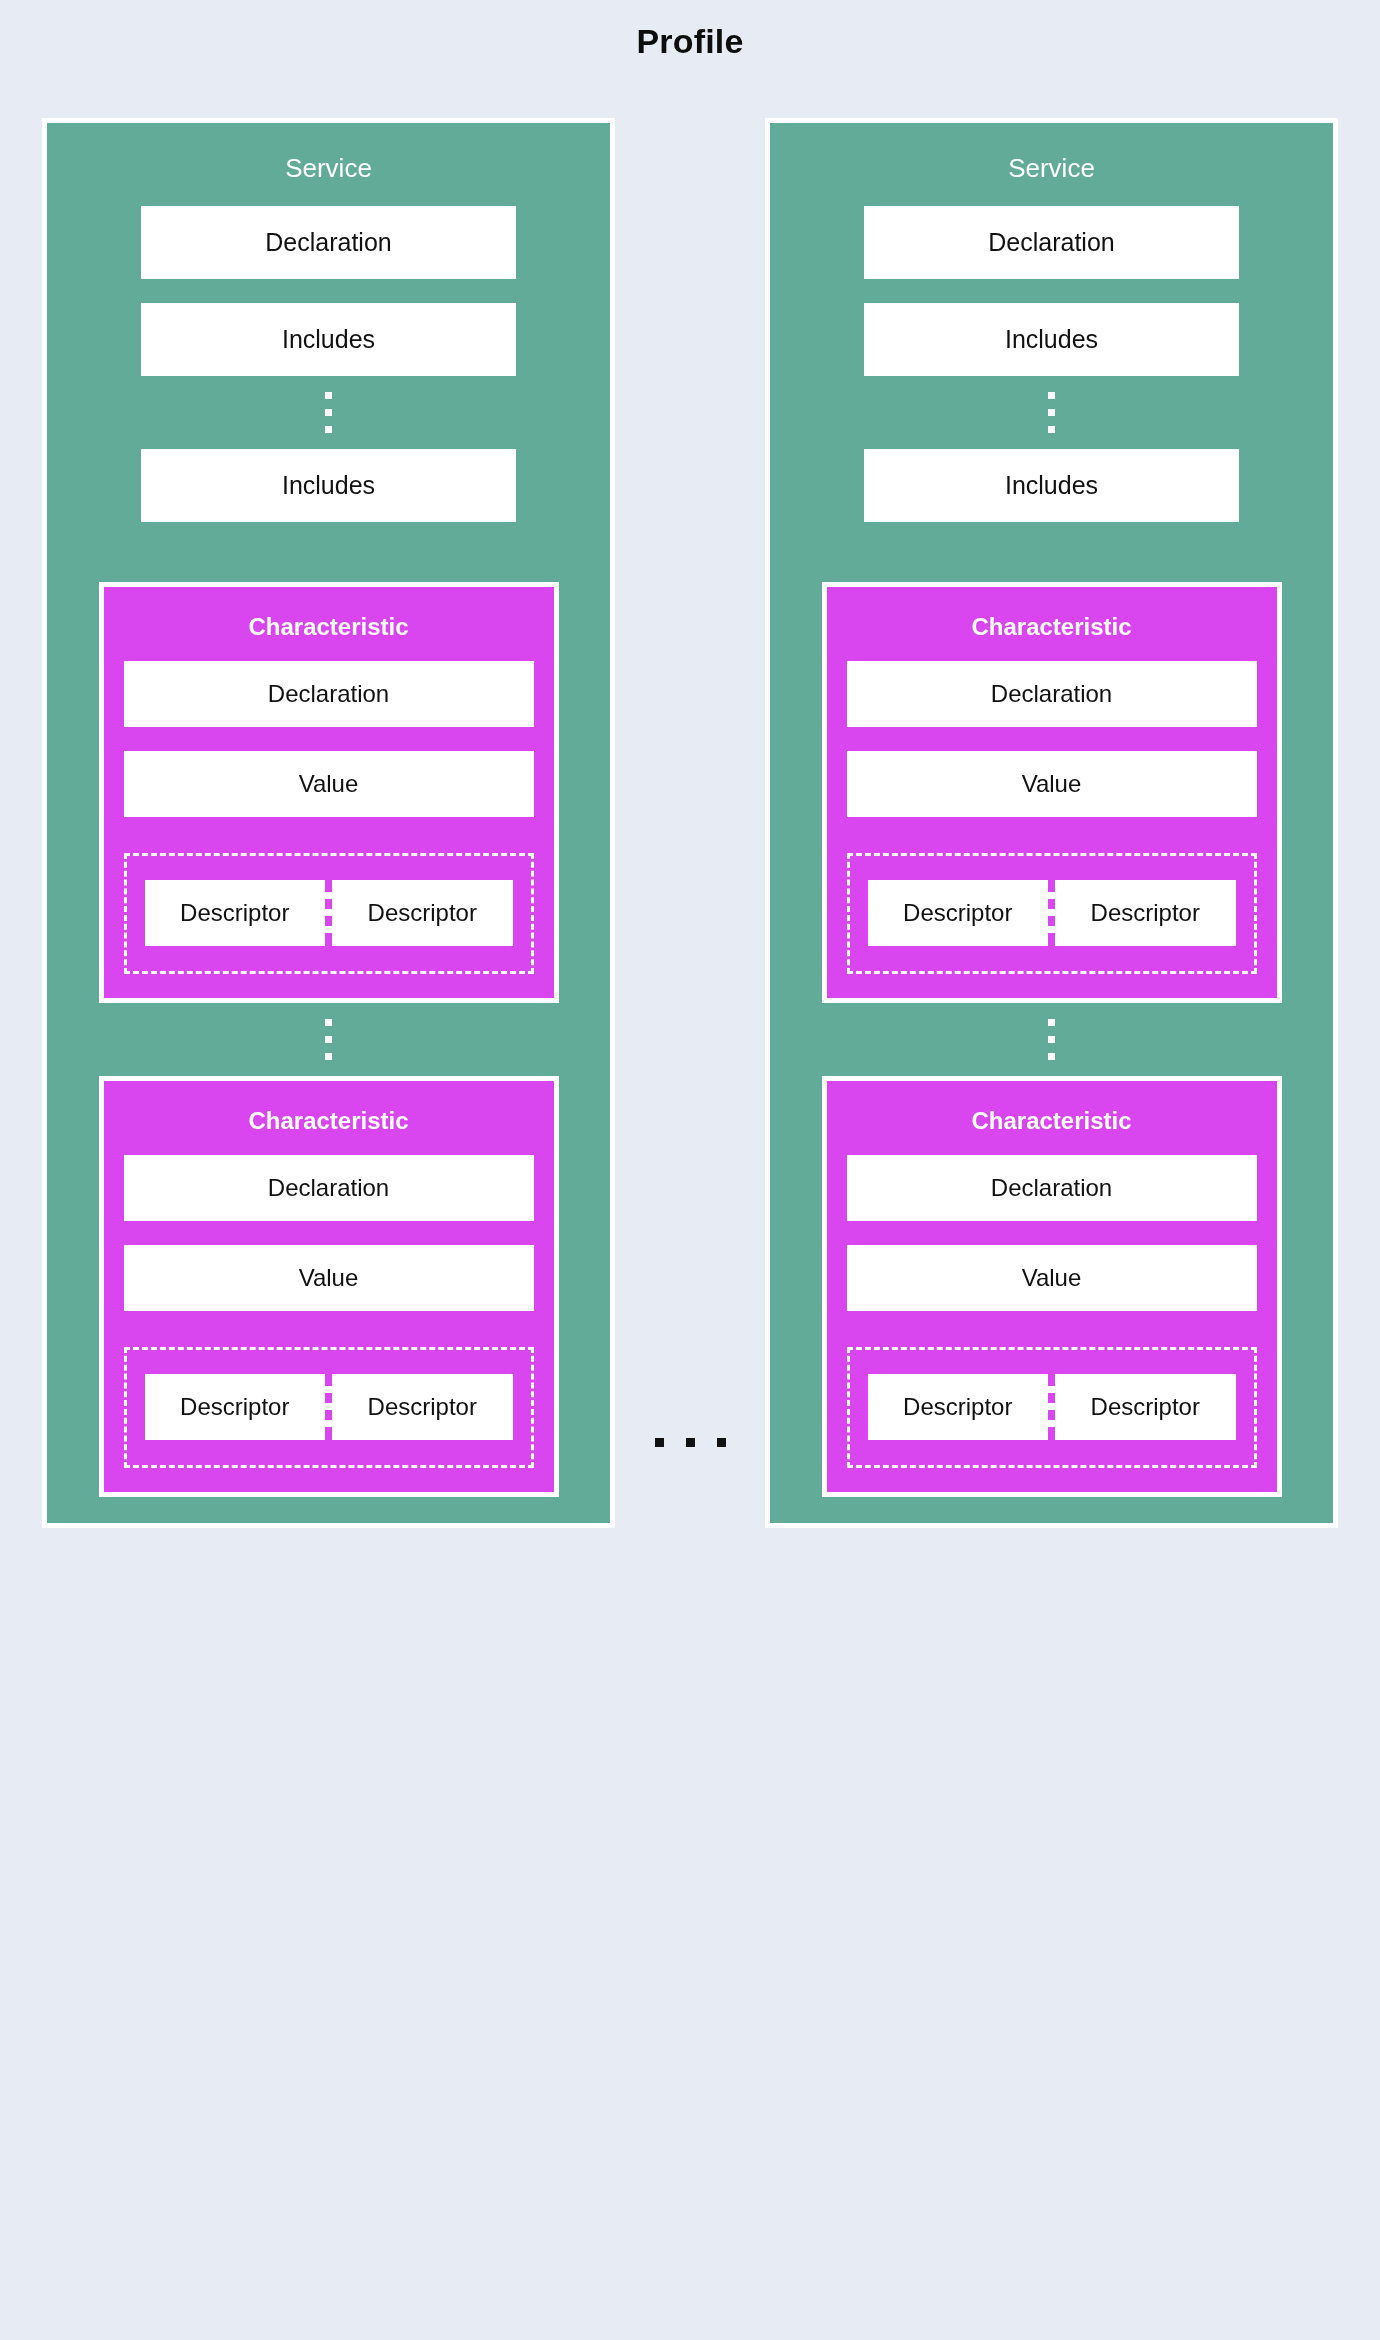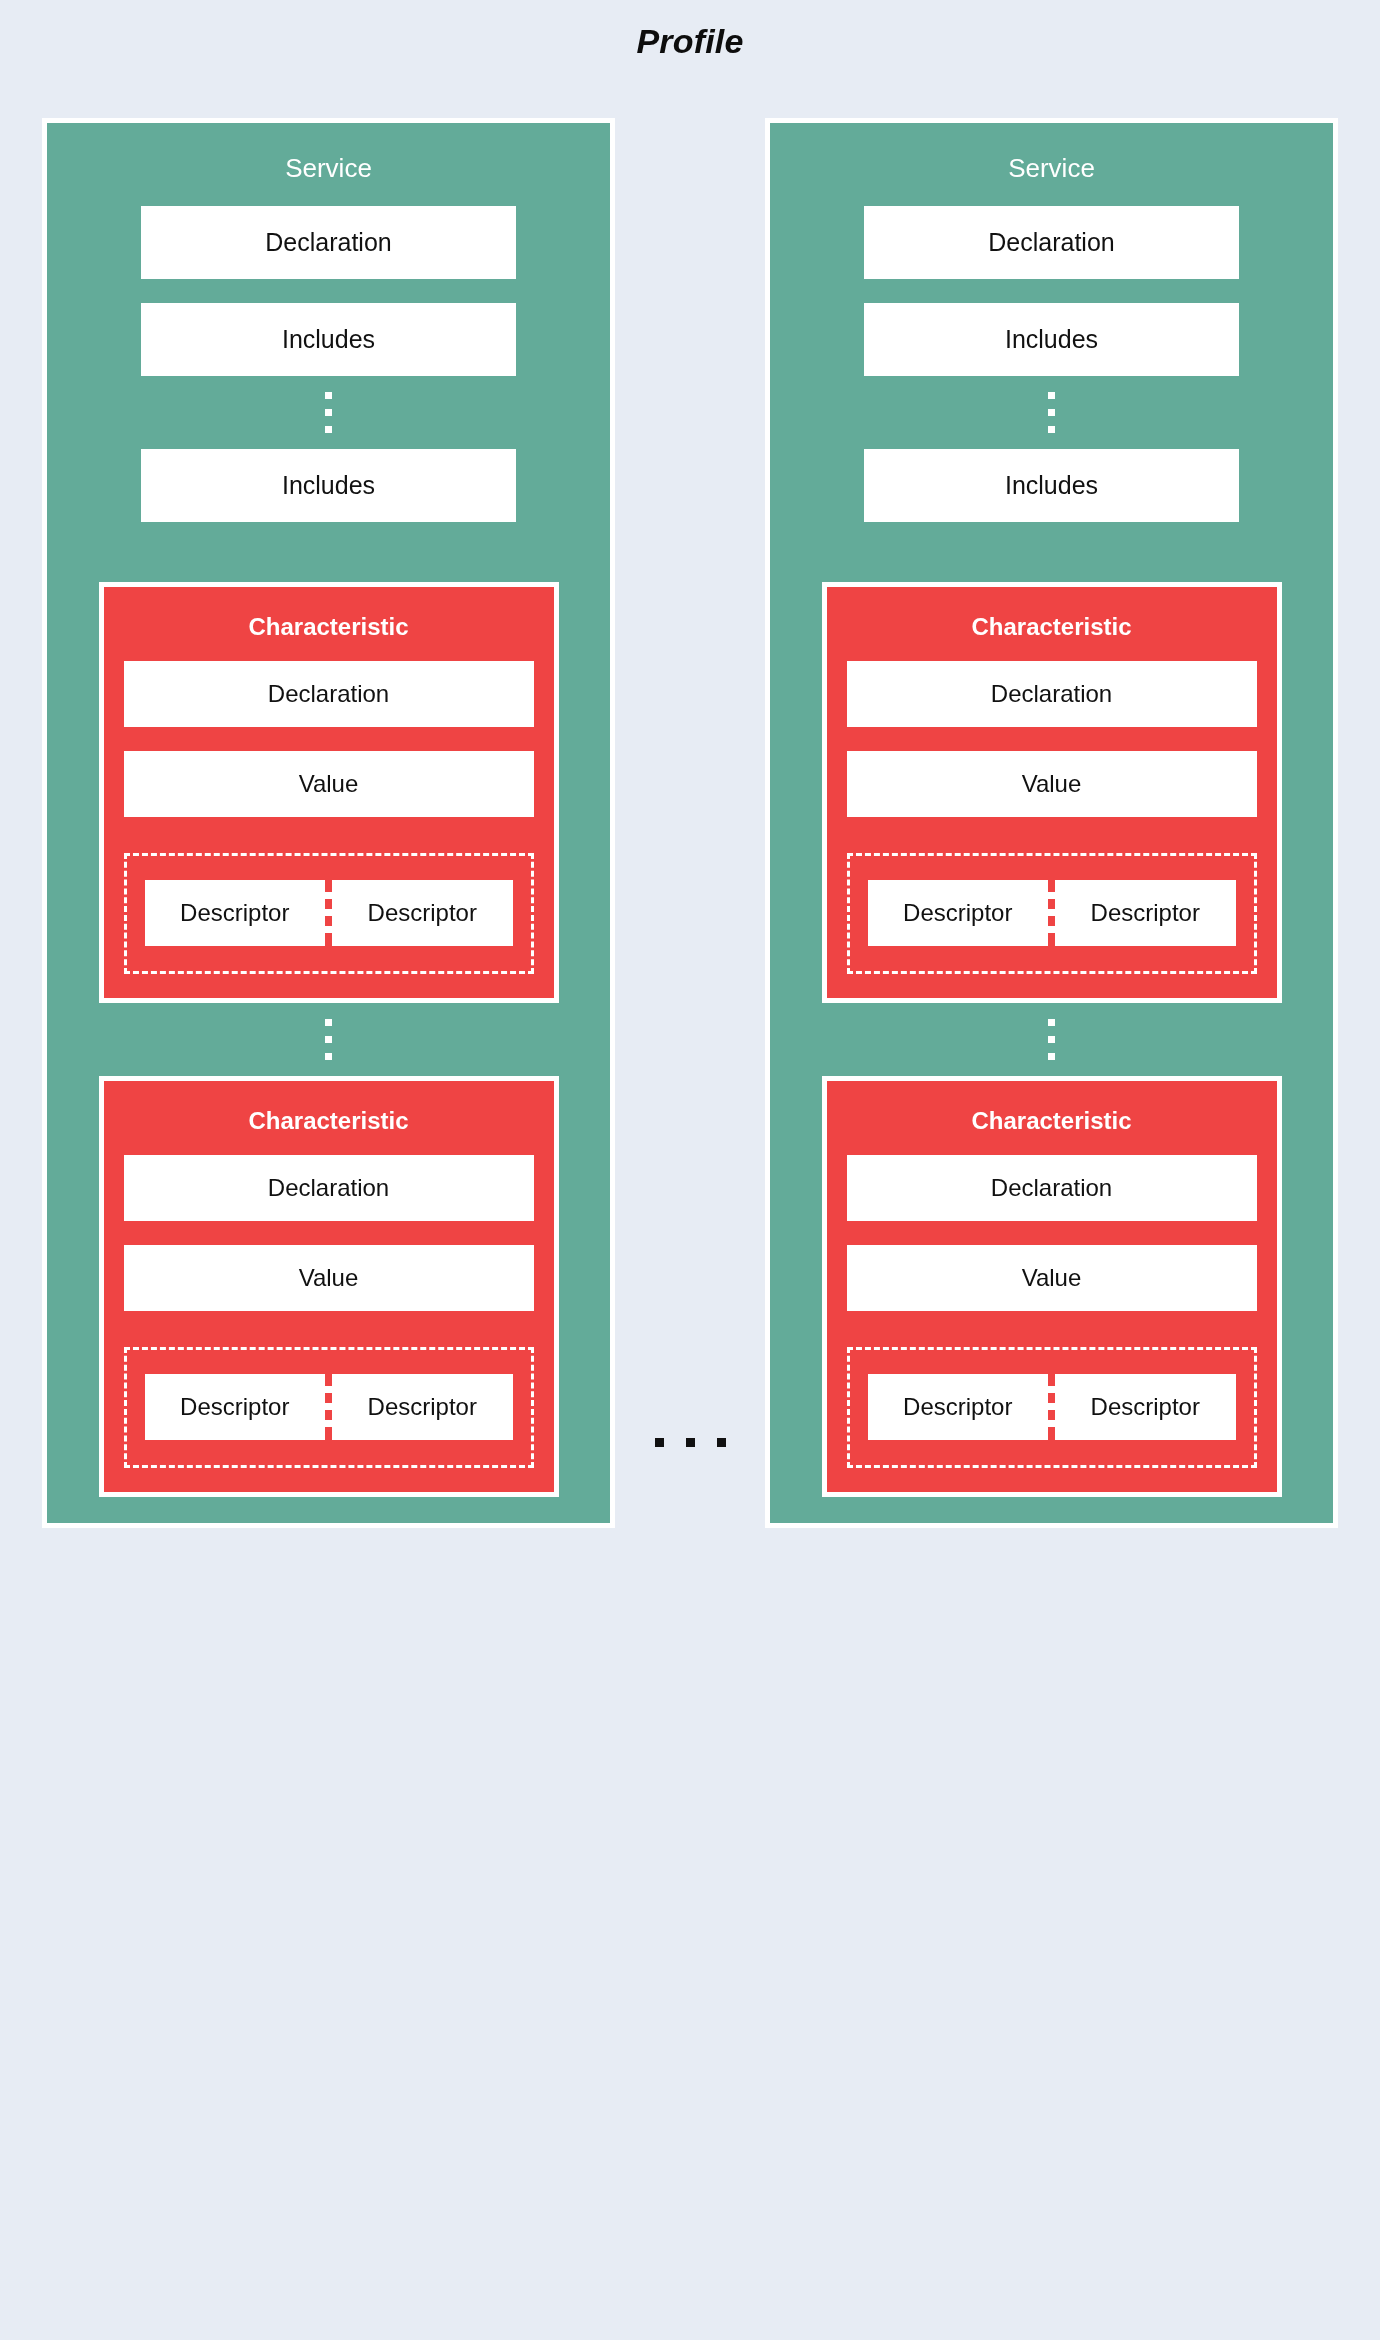--- a/index.html
+++ b/index.html
@@ -25,21 +25,20 @@
   .page-title {
     position: absolute;
     top: 22px;
     left: 0;
     width: 1380px;
     text-align: center;
     font-size: 34px;
     font-weight: bold;
     color: #0d0d0d;
     letter-spacing: 0.2px;
-    font-style: italic;
   }
 
   
   .columns {
     position: absolute;
     top: 118px;
     left: 42px;
     width: 1296px;
     display: flex;
     flex-direction: row;
@@ -96,21 +95,21 @@
   .vdots .dot {
     width: 7px;
     height: 7px;
     background: #ffffff;
     margin: 5px 0;
   }
 
   
   .characteristic {
     width: 460px;
-    background: #ef4444;
+    background: #d946ef;
     border: 5px solid #ffffff;
     box-sizing: border-box;
     padding: 16px 20px 24px 20px;
     display: flex;
     flex-direction: column;
     align-items: center;
   }
 
   .char-title {
     font-size: 24px;

